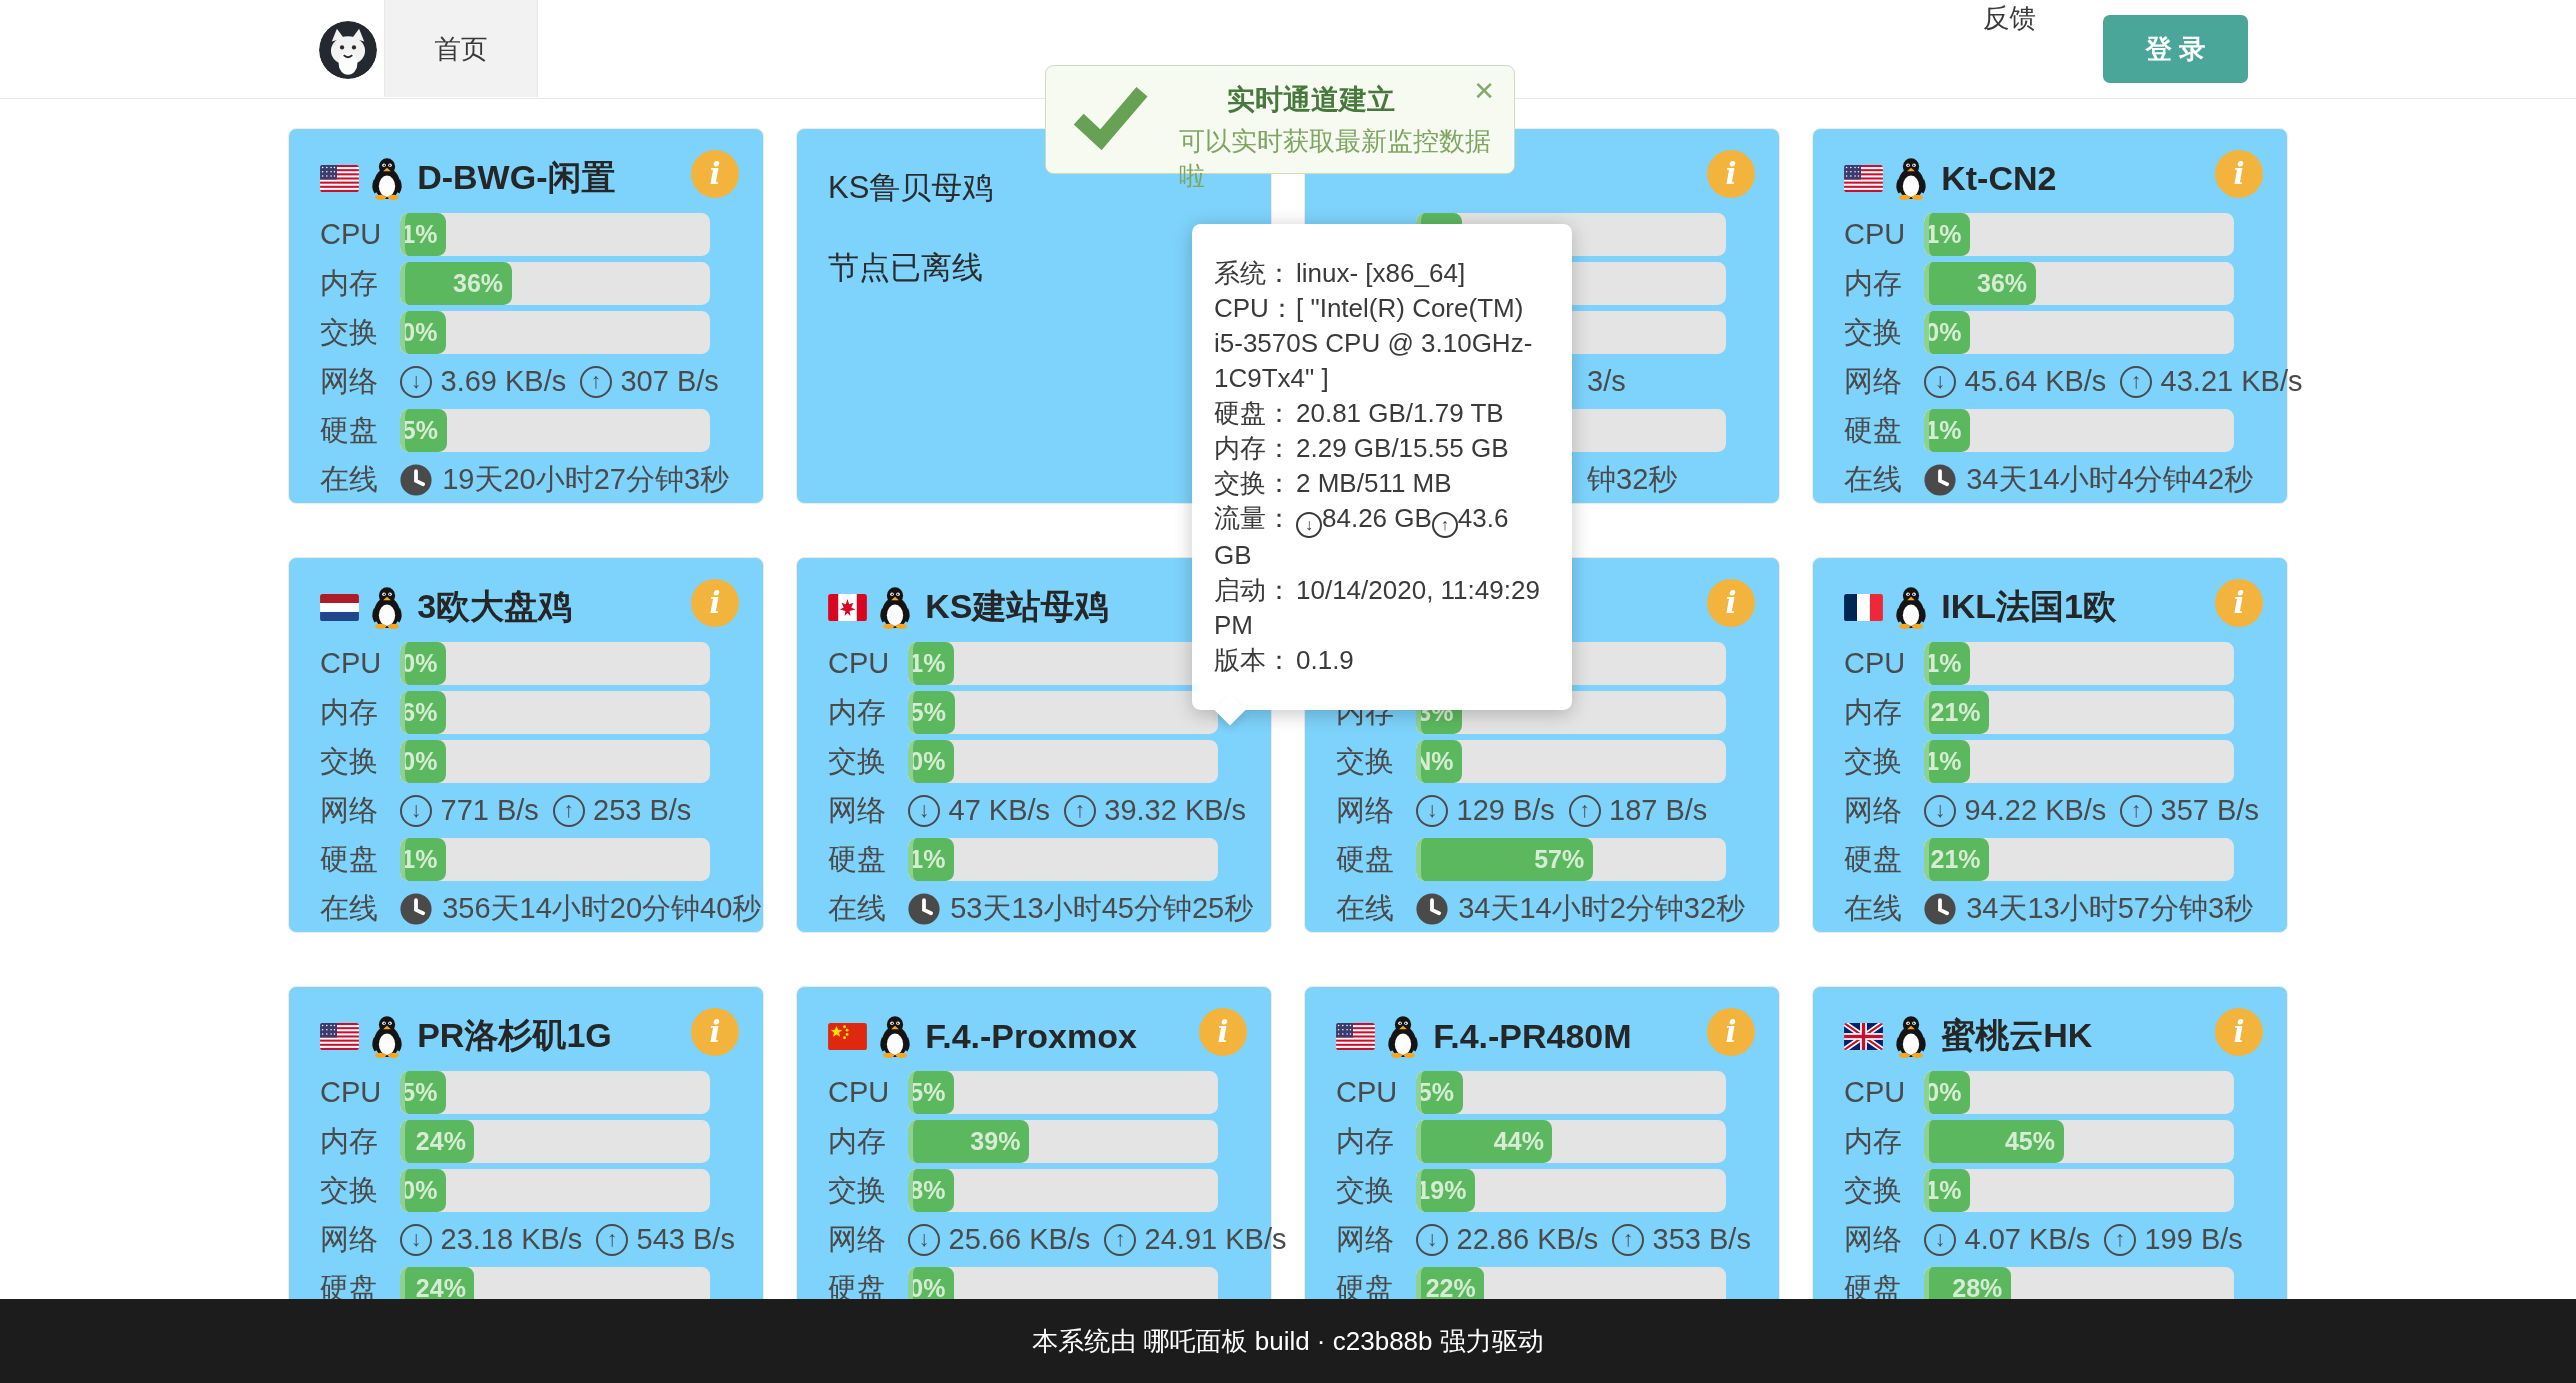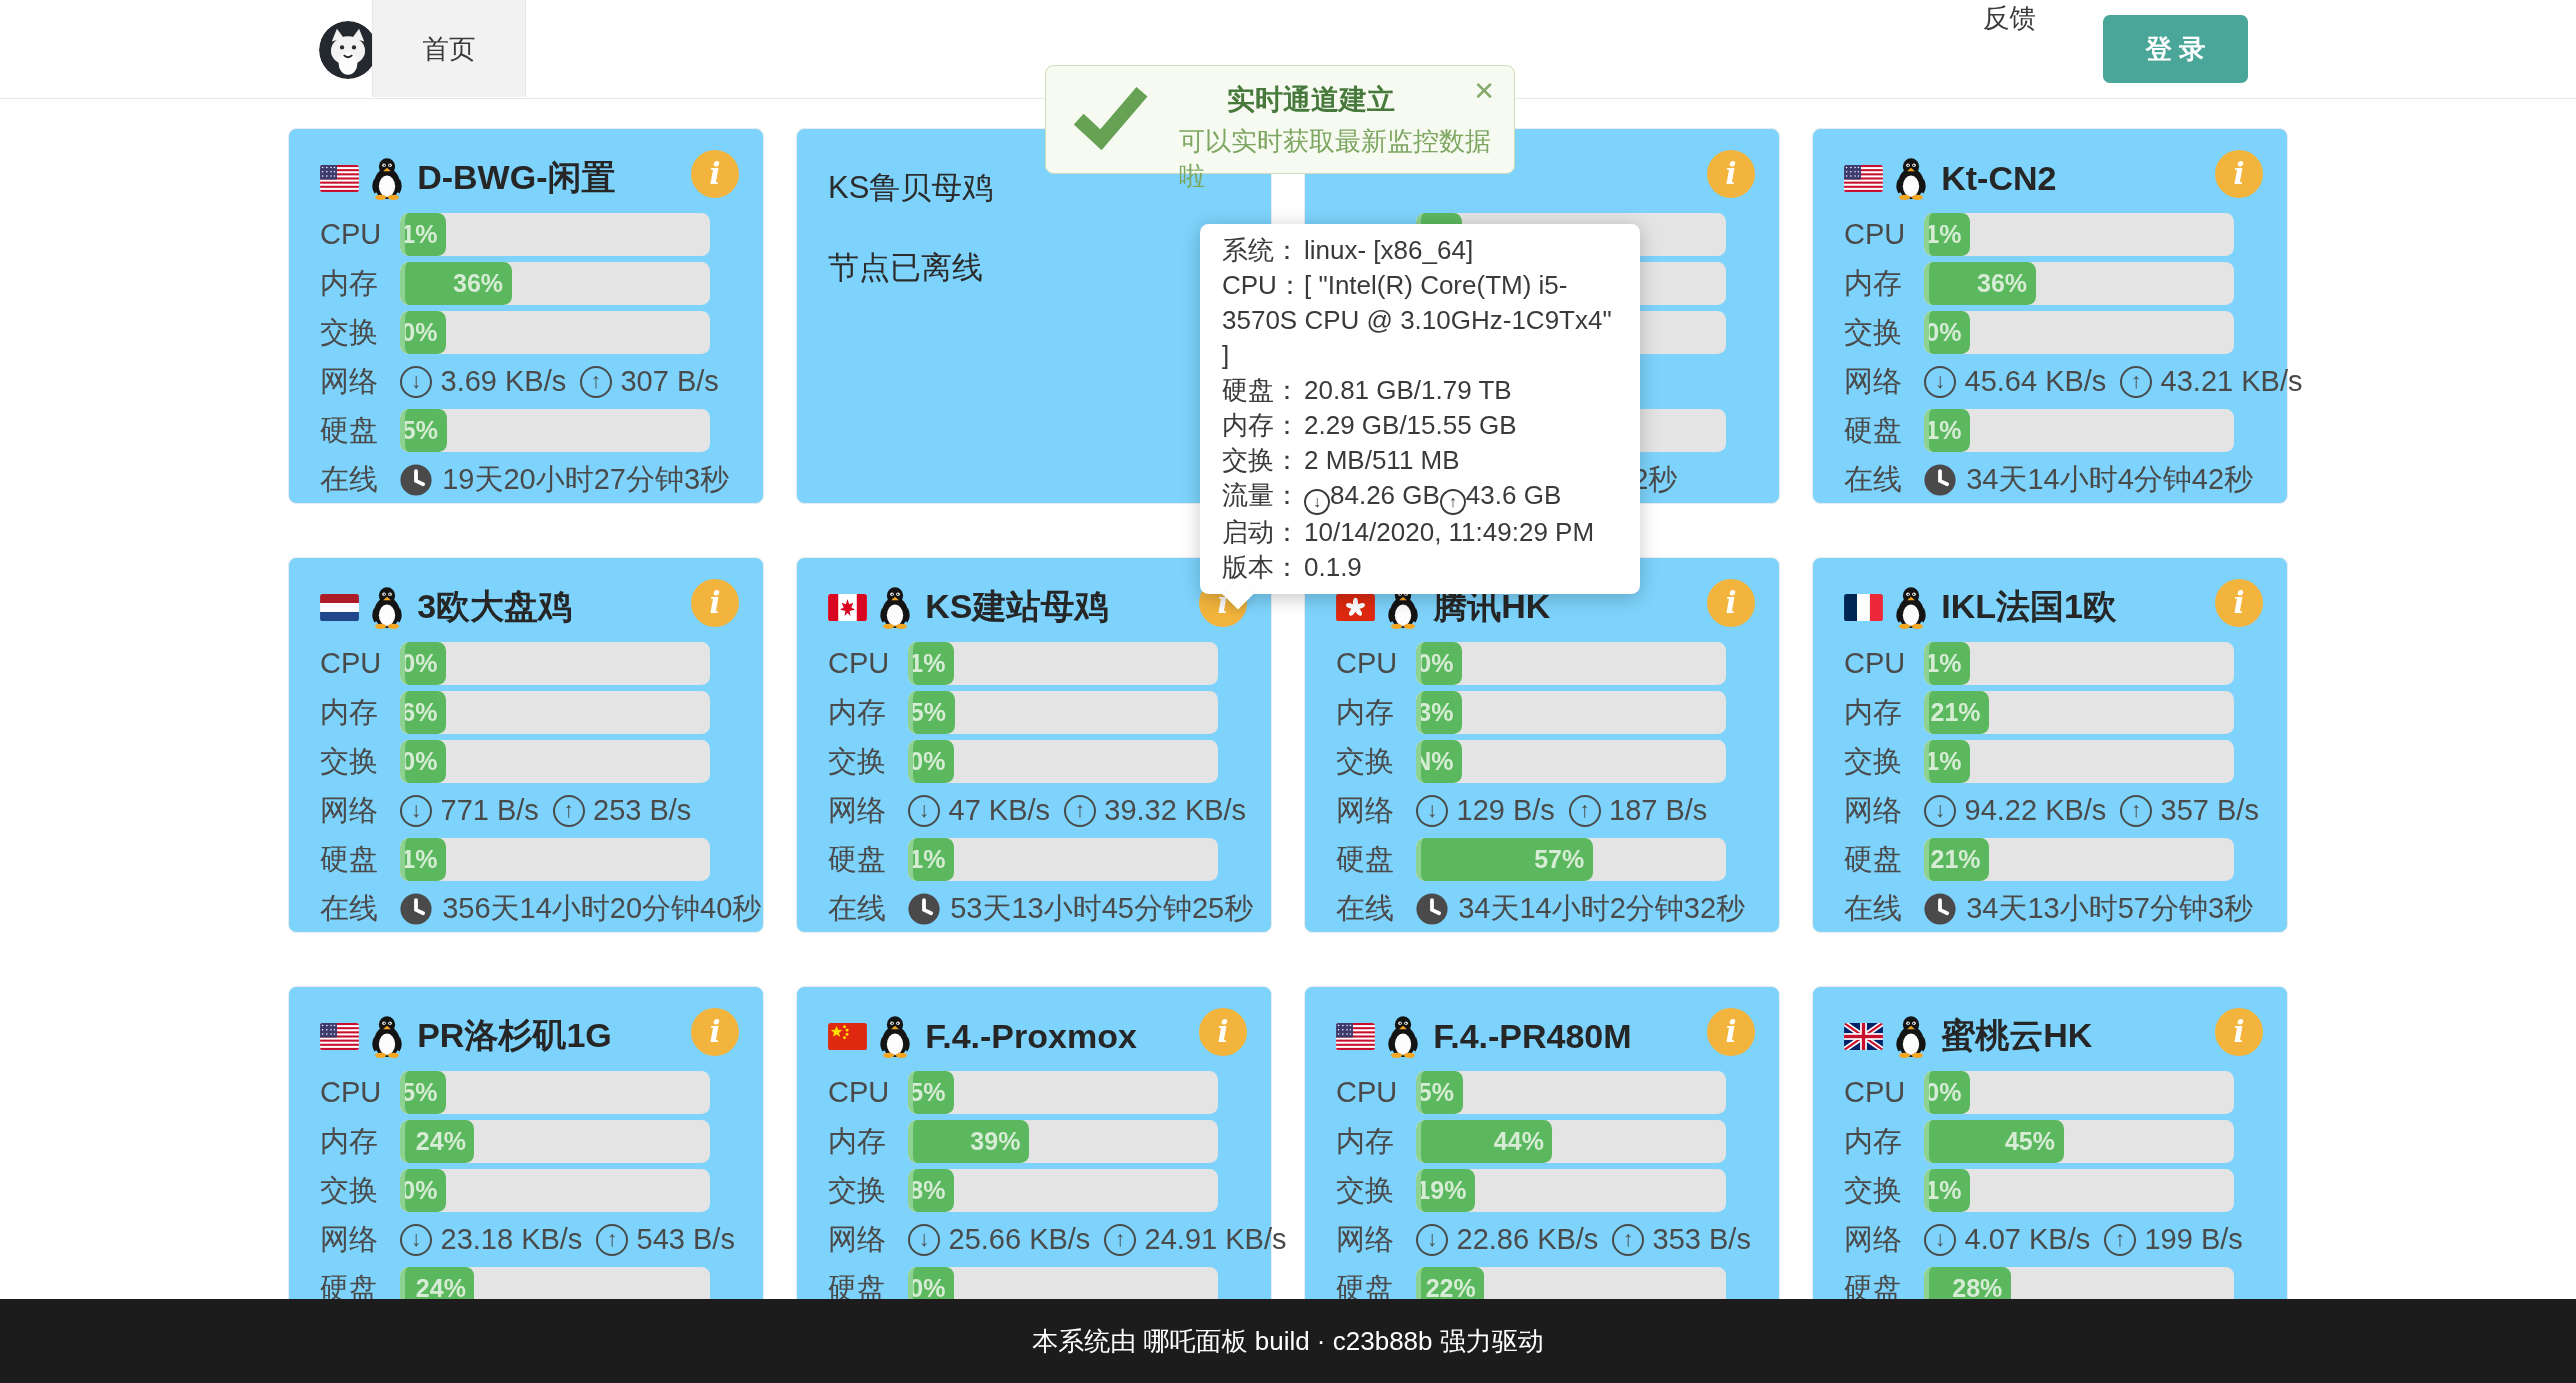--- a/index.html
+++ b/index.html
@@ -5,21 +5,21 @@
   * { margin:0; padding:0; box-sizing:border-box; }
   html,body { width:2576px; height:1384px; overflow:hidden; background:#fff;
     font-family:"Liberation Sans","DejaVu Sans",sans-serif; }
   body { position:relative; }
 
   
   .navbar { position:absolute; left:0; top:0; width:2576px; height:99px;
     background:#fff; border-bottom:1.7px solid #e8e8e8; z-index:40; }
   .logo { position:absolute; left:319px; top:20.5px; width:58px; height:58px; border-radius:50%;
     overflow:hidden; cursor:pointer; }
-  .nav-tab { position:absolute; left:372px; top:0; width:154px; height:97px; background:#f2f2f2;
+  .nav-tab { position:absolute; left:384px; top:0; width:154px; height:97px; background:#f2f2f2;
     border-left:1.7px solid #e8e8e8; border-right:1.7px solid #e8e8e8; display:flex; align-items:center;
     justify-content:center; font-size:26.5px; color:#3a3a3a; cursor:pointer; }
   .nav-feedback { position:absolute; left:1983px; top:0; height:97px; display:flex; 
     font-size:26.5px; color:#3a3a3a; cursor:pointer; }
   .login-btn { position:absolute; left:2103px; top:15.4px; width:145px; height:68px; background:#4ba69a;
     border:none; border-radius:6.8px; color:#fff; font-size:26.5px; font-weight:bold; letter-spacing:6.8px;
     display:flex; align-items:center; justify-content:center; padding-left:6.8px; cursor:pointer; }
 
   
   .cards-grid { position:absolute; left:288px; top:128px; display:grid;
@@ -58,23 +58,23 @@
   
   .toast { position:absolute; left:1045px; top:65px; width:470px; height:109px; background:#f6faf0;
     border:1.7px solid #cdddbc; border-radius:8.5px; z-index:70; }
   .toast-check { position:absolute; left:24px; top:19px; }
   .toast-title { position:absolute; left:133px; top:15.4px; font-size:28px; font-weight:bold; color:#47793c;margin-left:48px; }
   .toast-msg   { position:absolute; left:133px; top:58px; font-size:26px; color:#7da661; }
   .toast-close { position:absolute; right:19px; top:12px; font-size:26px; font-weight:bold;
     color:#87a96c; cursor:pointer; line-height:1; }
 
   
-  .tooltip { position:absolute; left:1192px; top:224px; width:440px; min-height:330px; background:#fff;
-    border-radius:8.5px; box-shadow:0 3.4px 19px rgba(0,0,0,.22); padding:9px 22px; z-index:60;
-    font-size:26px; color:#3a3a3a; line-height:35px;margin-left:8px; }
+  .tooltip { position:absolute; left:1192px; top:224px; width:380px; min-height:330px; background:#fff;
+    border-radius:8.5px; box-shadow:0 3.4px 19px rgba(0,0,0,.22); padding:32px 22px; z-index:60;
+    font-size:26px; color:#3a3a3a; line-height:35px; }
   .tooltip:after { content:""; position:absolute; left:27px; bottom:-11px; width:22px; height:22px;
     background:#fff; transform:rotate(45deg); box-shadow:3.4px 3.4px 8.5px rgba(0,0,0,.10); }
   .tt-label { display:inline-block; min-width:82px; }
   .tt-circ { width:26px; height:26px; border:2.1px solid #3a3a3a; border-radius:50%;
     display:inline-flex; align-items:center; justify-content:center; font-size:16px; font-weight:bold;
     color:#3a3a3a; vertical-align:-3.4px; line-height:1; }
 
   
   .footer { position:absolute; left:0; bottom:0; width:2576px; height:85px; background:#1c1c1c;
     z-index:50; display:flex; align-items:center; justify-content:center; }

